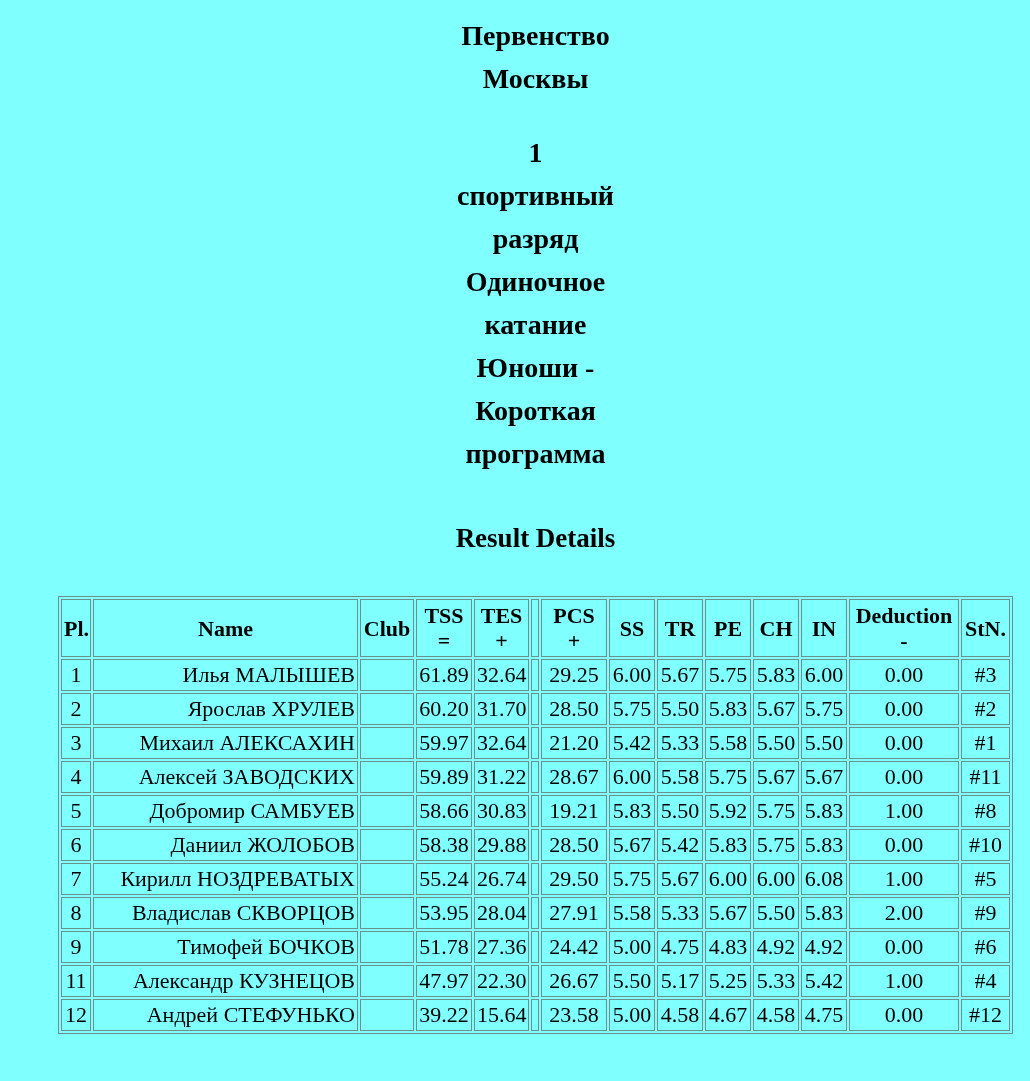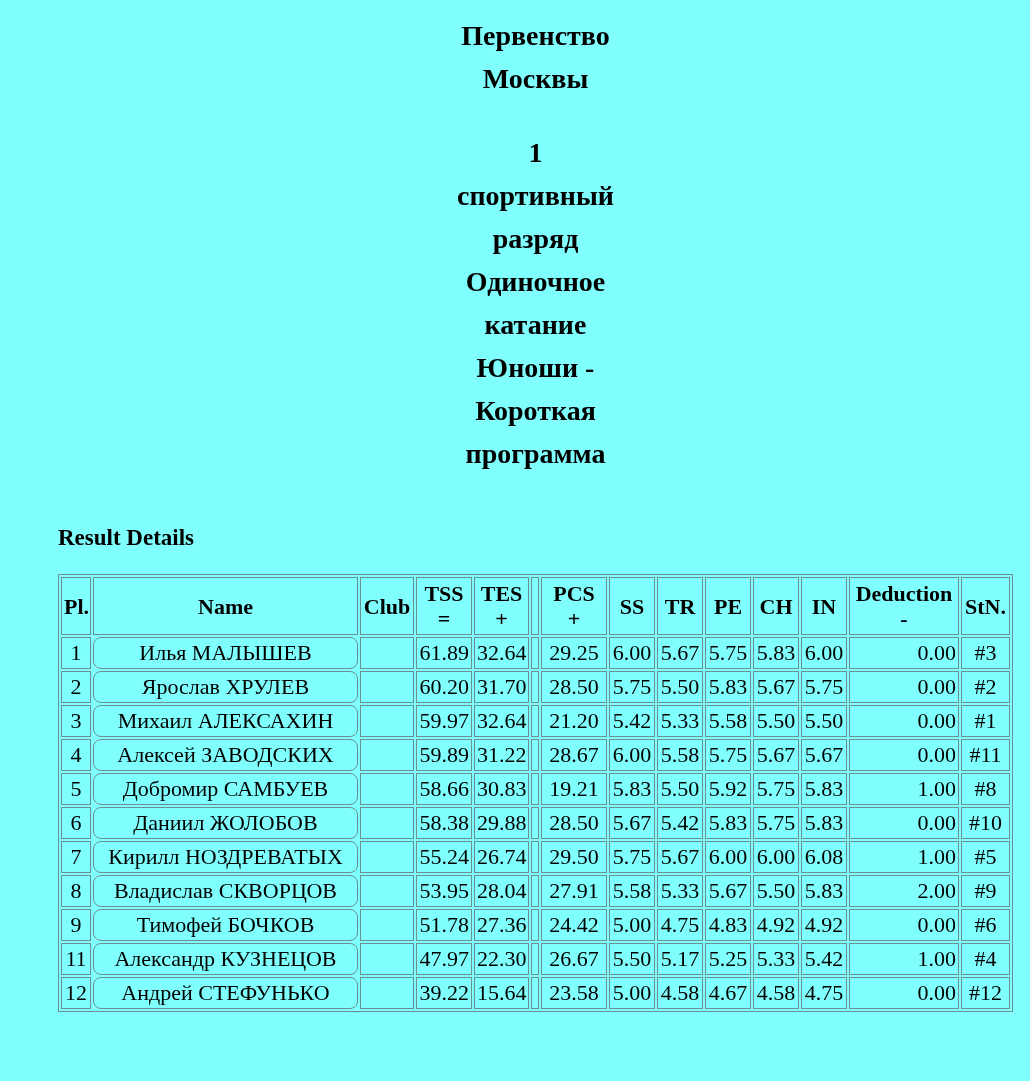--- a/index.html
+++ b/index.html
@@ -23,28 +23,28 @@
   .title-block,.subtitle-block{
     text-align:center;
     font-weight:bold;
     font-size:28px;
     line-height:43px;
     white-space:pre-line;
     margin:0;
   }
   .subtitle-block{margin-top:31px;}
   .section-heading{
-    text-align:left;
+    text-align:center;
     font-weight:bold;
-    font-size:23px;
+    font-size:27px;
     line-height:32px;
     margin:47px 0 0 0;
   }
   table.results{
-    margin-top:20px;
+    margin-top:42px;
     border-collapse:separate;
     border-spacing:2px;
     border:1px solid var(--bd);
     table-layout:fixed;
     width:955px;
   }
   table.results th,
   table.results td{
     border:1px solid var(--bd);
     box-sizing:border-box;
@@ -57,23 +57,23 @@
     font-weight:bold;
     text-align:center;
     height:58px;
     line-height:25px;
     white-space:pre-line;
   }
   table.results td{
     height:32px;
     white-space:nowrap;
   }
-  .al-l{text-align:center;border-radius:8px;}
+  .al-l{text-align:right;}
   .al-c{text-align:center;}
-  .al-r{text-align:right;}
+  .al-r{text-align:center;}
   .ded{padding-right:6px;font-family:Liberation Serif, serif;}
   .namecell{padding-left:3px;}
 </style>
 </head>
 <body>
 
 <div class="wrapper">
 
   <div class="title-block">Первенство
 Москвы</div>

